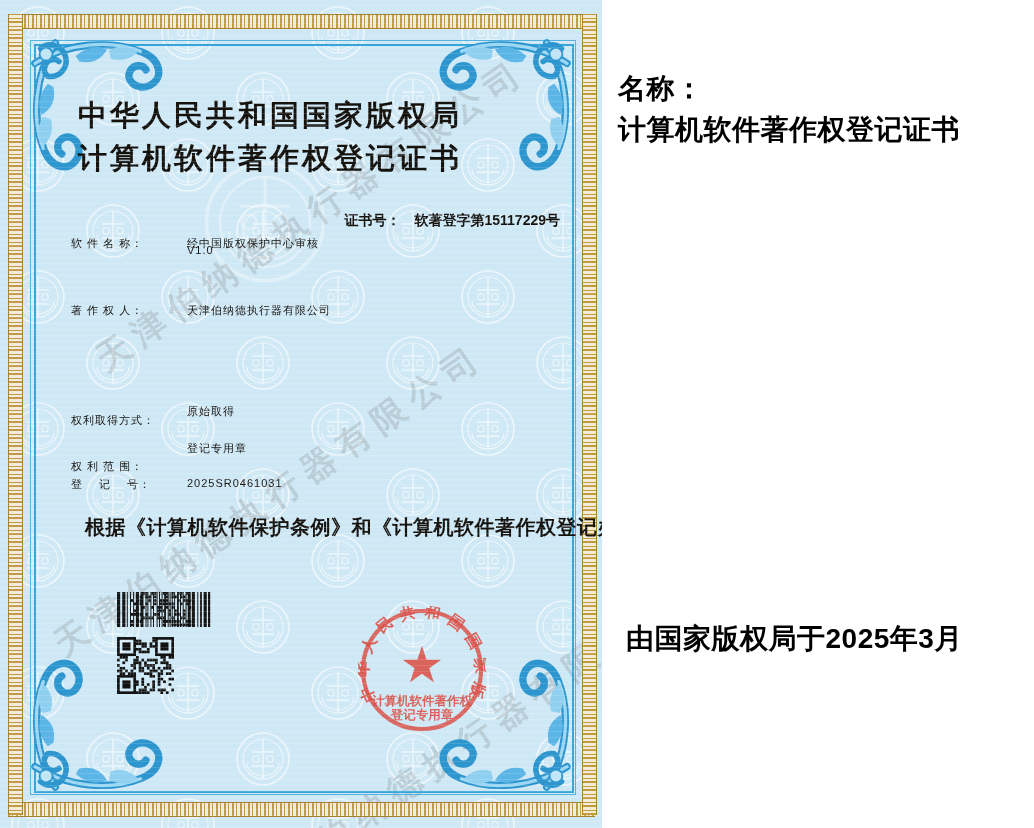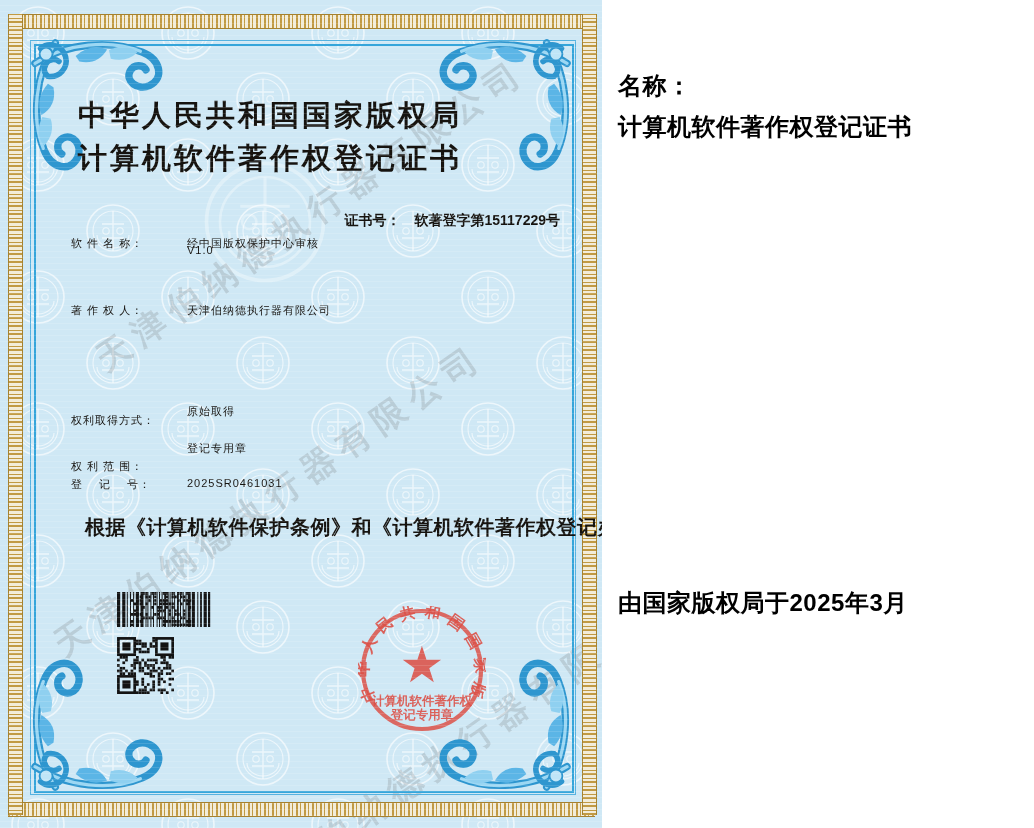--- a/index.html
+++ b/index.html
@@ -89,26 +89,26 @@
 
   #seal{position:absolute;left:358px;top:606px;width:128px;height:128px;}
   #issue-date{
     position:absolute;left:369px;top:729px;
     font-weight:700;font-size:18px;letter-spacing:1px;color:#121212;
   }
 
   
   #side-panel{position:absolute;left:602px;top:0;width:432px;height:828px;background:#fff;}
   .cap{
-    position:absolute;left:16px;font-weight:700;font-size:24px;color:#000;
+    position:absolute;left:16px;font-weight:700;font-size:28px;color:#000;
     letter-spacing:.5px;white-space:nowrap;
   }
   #cap-name-label{top:70px;}
   #cap-name-value{top:111px;}
-  #cap-issued1{top:587px;}
+  #cap-issued1{top:620px;margin-left:8px;}
   #cap-issued2{top:662px;}
 </style>
 </head>
 <body>
 
 <div id="certificate">
 
   <svg class="pattern-svg" xmlns="http://www.w3.org/2000/svg">
     <defs>
       <g id="emb" fill="none" stroke="rgba(255,255,255,0.62)" stroke-width="1.6">

